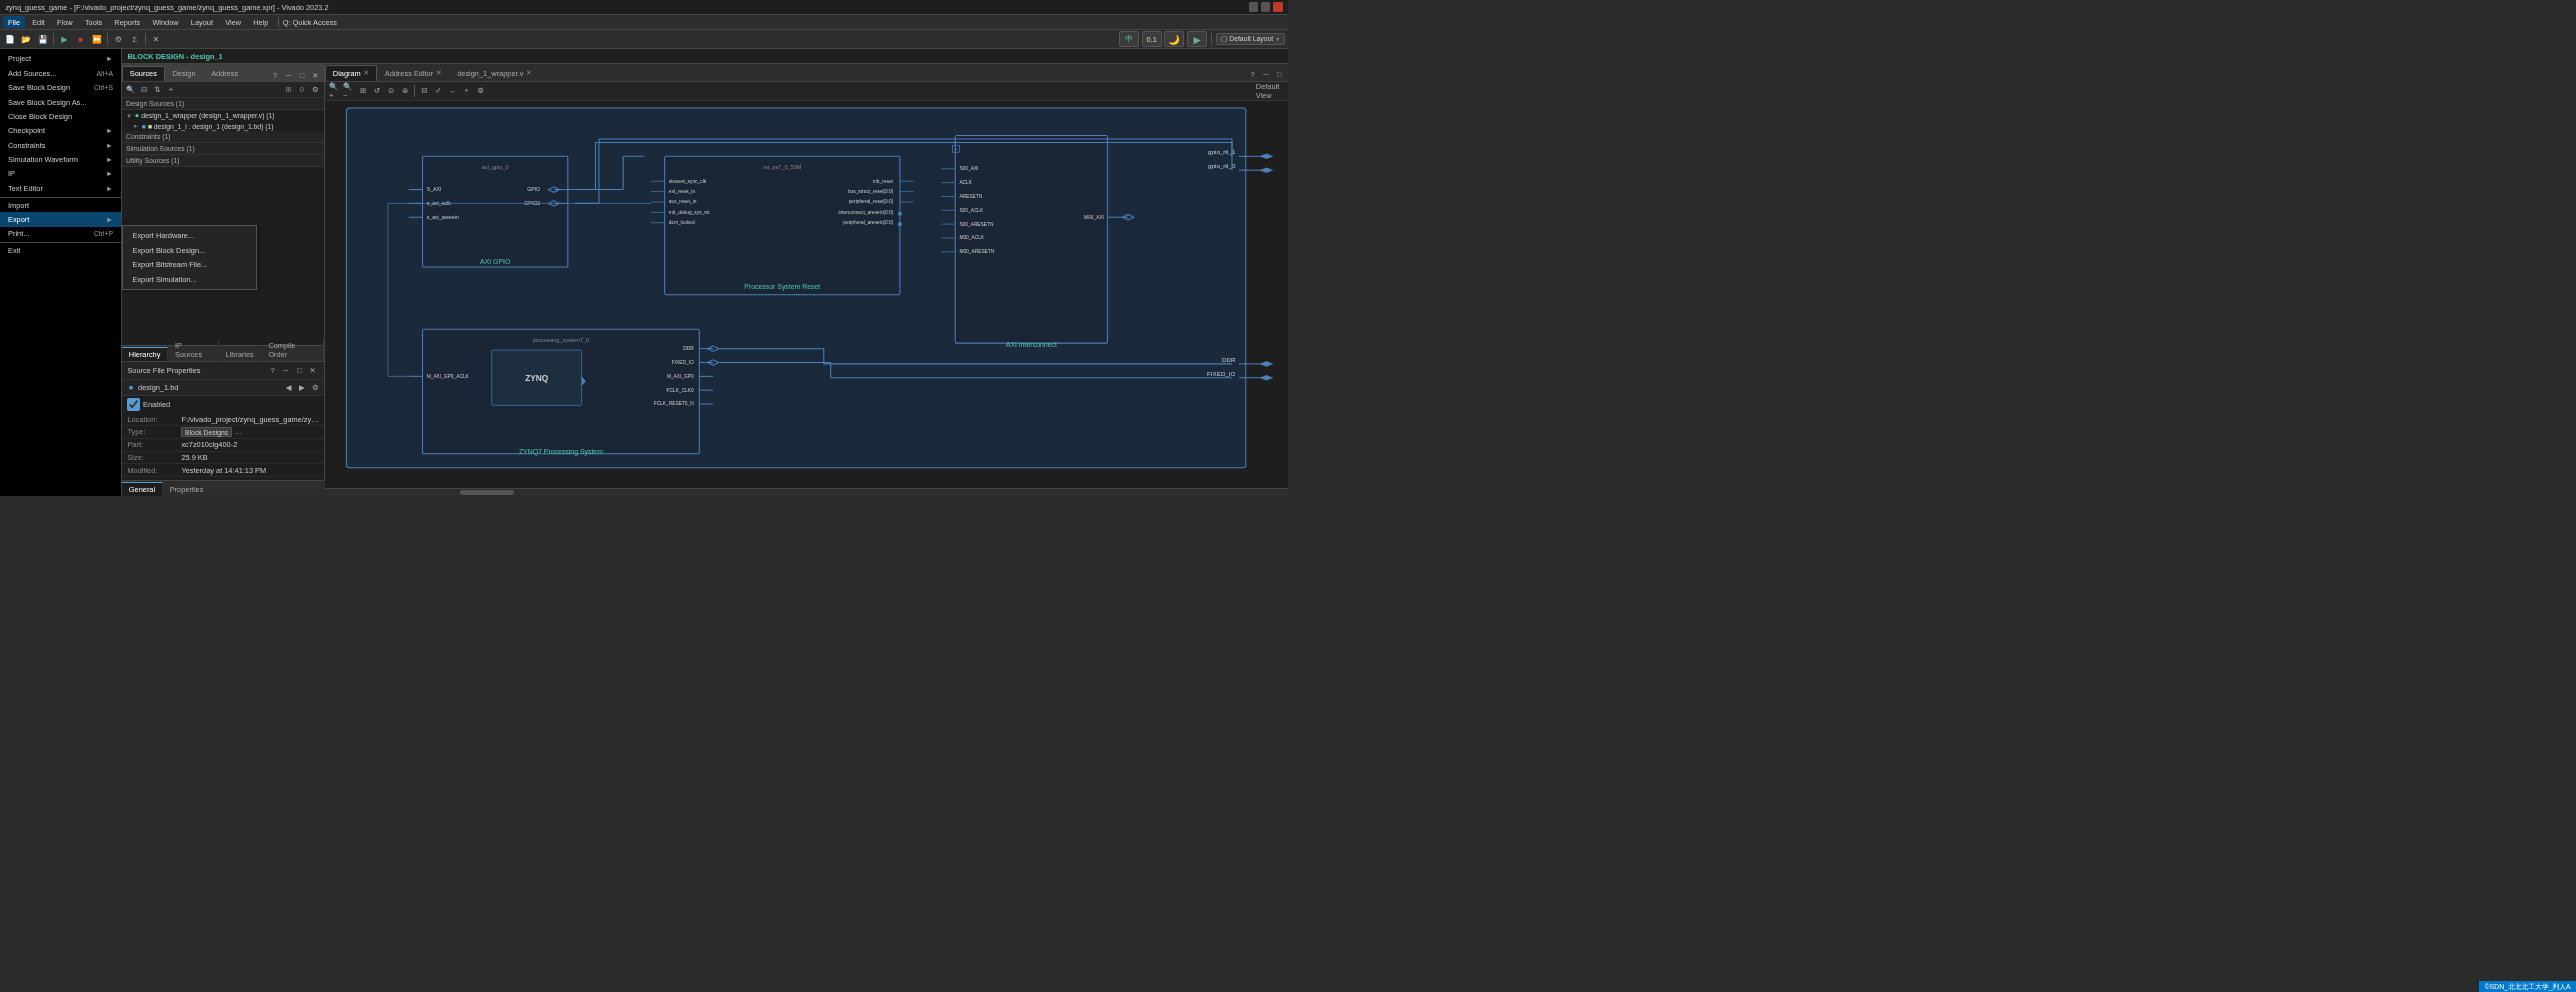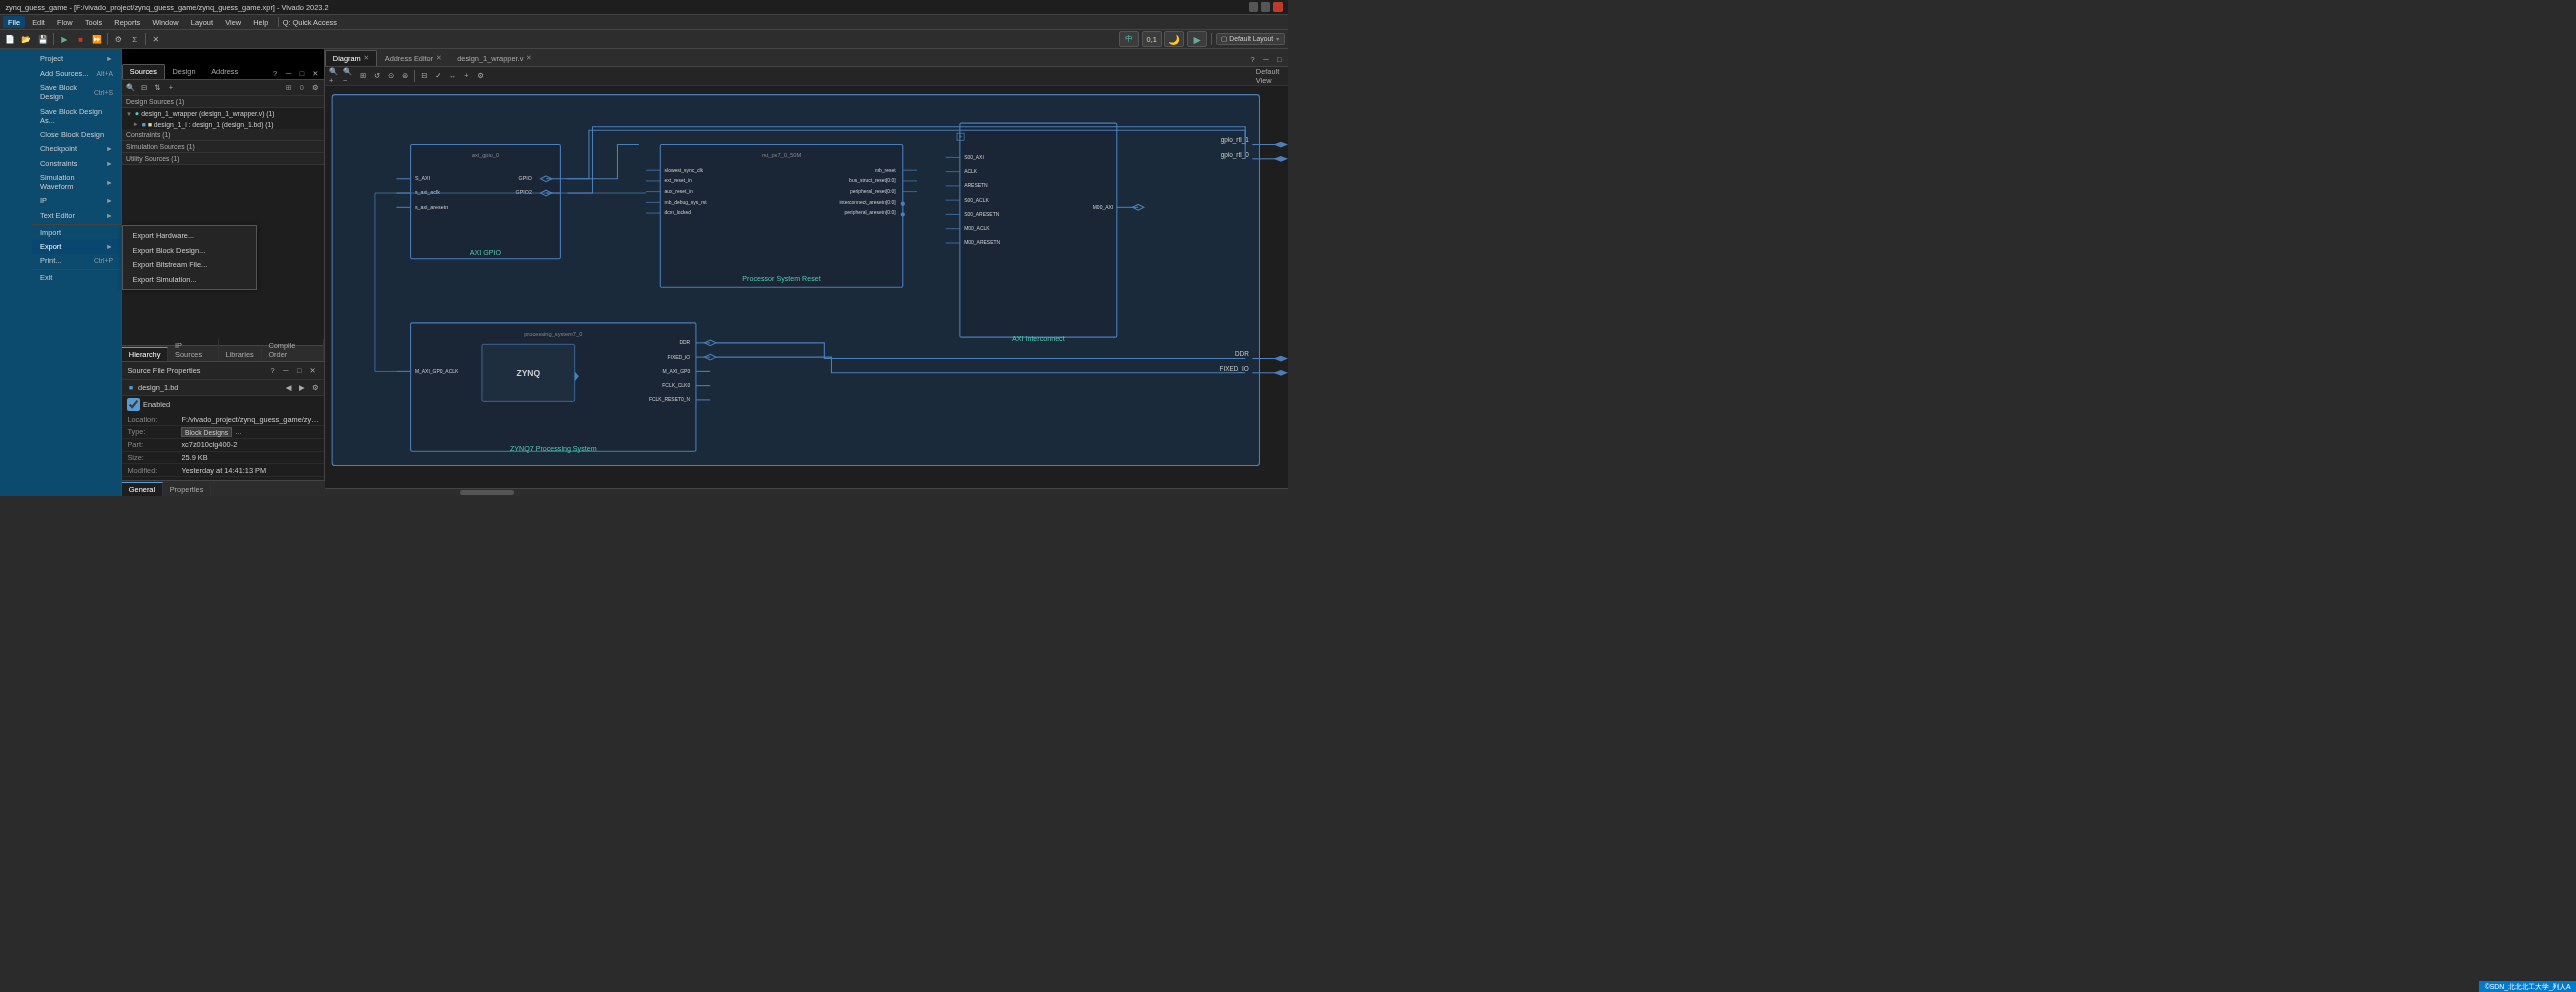--- a/index.html
+++ b/index.html
@@ -73,26 +73,25 @@
 
     
     #main {
       display: flex;
       height: calc(496px - 15px - 15px - 19px);
     }
 
     
     #file-menu-panel {
       width: 122px;
-      background: #0c4a6e;
+      background: #000000;
       border-right: 0.7px solid #444;
       flex-shrink: 0;
       position: relative;
       z-index: 100;
-      padding-left: 32px;
     }
 
     .file-menu-items {
       padding: 2.7px 0;
     }
     .file-menu-item {
       display: flex;
       align-items: center;
       justify-content: space-between;
       padding: 2.7px 8px;
@@ -147,22 +146,22 @@
       align-items: center;
       padding: 0 5.4px;
       border-bottom: 0.7px solid #444;
       font-size: 7.4px;
       color: #ccc;
     }
     #block-design-header span { font-weight: bold; color: #4ec9b0; }
 
     
     .tab-bar {
-      background: #000000;
-      height: 31px;
+      background: #404040;
+      height: 18px;
       display: flex;
       align-items: flex-end;
       border-bottom: 0.7px solid #444;
     }
     .tab {
       padding: 2.7px 6.8px;
       cursor: pointer;
       font-size: 7.4px;
       color: #aaa;
       border: 0.7px solid transparent;
@@ -515,20 +514,23 @@
     <div id="export-submenu">
       <div class="submenu-item">Export Hardware...</div>
       <div class="submenu-item">Export Block Design...</div>
       <div class="submenu-item">Export Bitstream File...</div>
       <div class="submenu-item">Export Simulation...</div>
     </div>
   </div>
 
   <div id="center-area">
 
+    <div id="block-design-header">
+      <span>BLOCK DESIGN - design_1</span>
+    </div>
 
     <div id="center-content">
 
       <div id="sources-panel">
 
         <div class="tab-bar">
           <div class="tab active">
             <span>Sources</span>
           </div>
           <div class="tab">

